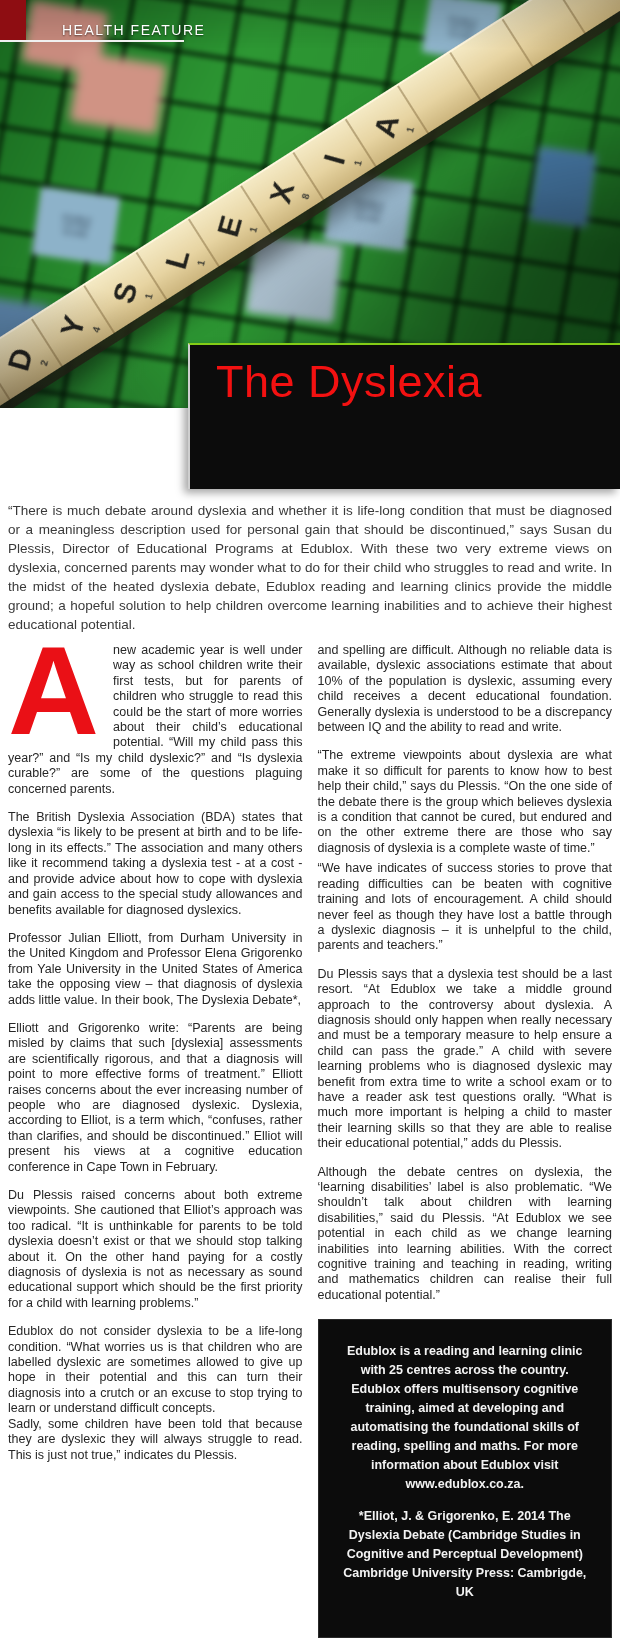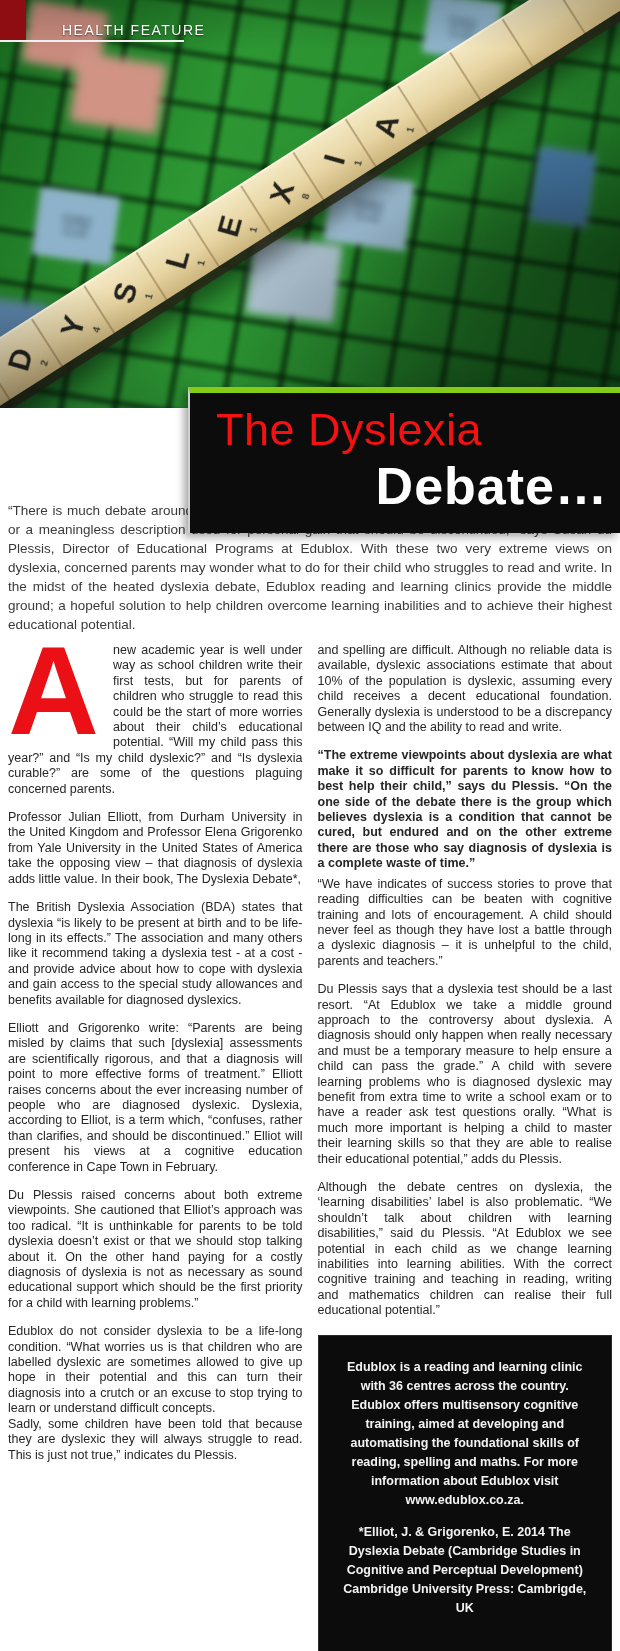--- a/index.html
+++ b/index.html
@@ -64,40 +64,39 @@
 
   
   .masthead-block { position:absolute; left:0; top:0; width:26px; height:40px; background:#8e0d12; }
   .masthead-label { position:absolute; left:62px; top:22px; color:#ffffff; font-size:14px;
                     letter-spacing:1.5px; text-shadow:0 1px 2px rgba(0,0,0,.6); }
   .masthead-rule  { position:absolute; left:0; top:40px; width:184px; height:2px; background:#f0f0f0; }
 
   
   .title-box {
     position:absolute; left:188px; top:343px; width:432px; height:146px;
-    background:#0c0c0c; border-left:2px solid #cfcfcf; border-top:6px solid #84cc16;
+    background:#0c0c0c; border-left:2px solid #cfcfcf; border-top:2px solid #84cc16;
     box-shadow:-4px 4px 8px rgba(0,0,0,.35);
-    margin-top:44px;
   }
   .title-line-1 { color:#f31111; font-size:45px; padding:11px 0 0 26px; letter-spacing:.5px; }
   .title-line-2 { color:#ffffff; font-size:52px; font-weight:bold; text-align:right;
                   padding:0 12px 0 0; margin-top:0px; letter-spacing:1px; }
 
   
   .intro {
     margin:12px 8px 0 8px; font-size:13.5px; line-height:19px;
     text-align:justify; color:#3a3a3a;
   }
 
   
   .cols { display:flex; gap:15px; margin:9px 8px 0 8px; }
   .col { flex:1; min-width:0; font-size:12.5px; line-height:15.4px; color:#262626;
          text-align:justify; }
   .col p { margin:0 0 13px 0; }
-  .col p.semi  { margin-bottom:5px;font-weight:bold; }
+  .col p.semi  { margin-bottom:5px; }
   .col p.prewrap { white-space:pre-line; }
   .drop-cap {
     float:left; font-size:126px; line-height:92px; height:94px;
     font-weight:bold; color:#ea1016; margin:2px 14px 2px 0;
   }
 
   
   .info-box {
     margin-top:16px; background:#0c0c0c; color:#f3f3f3;
     padding:22px 16px; text-align:center;
@@ -173,44 +172,43 @@
 
       <div class="vignette"></div>
 
       <div class="masthead-block"></div>
       <div class="masthead-label">HEALTH FEATURE</div>
       <div class="masthead-rule"></div>
     </div>
 
     <div class="title-box">
       <div class="title-line-1">The Dyslexia</div>
-      <div class="title-line-2">Debate…</div>
     </div>
   </div>
 
   <p class="intro">“There is much debate around dyslexia and whether it is life-long condition that must be diagnosed or a meaningless description used for personal gain that should be discontinued,” says Susan du Plessis, Director of Educational Programs at Edublox. With these two very extreme views on dyslexia, concerned parents may wonder what to do for their child who struggles to read and write. In the midst of the heated dyslexia debate, Edublox reading and learning clinics provide the middle ground; a hopeful solution to help children overcome learning inabilities and to achieve their highest educational potential.</p>
 
   <div class="cols">
     <div class="col">
       <p><span class="drop-cap">A</span><span>new academic year is well under way as school children write their first tests, but for parents of children who struggle to read this could be the start of more worries about their child’s educational potential. “Will my child pass this year?” and “Is my child dyslexic?” and “Is dyslexia curable?” are some of the questions plaguing concerned parents.</span></p>
+      <p>The British Dyslexia Association (BDA) states that dyslexia “is likely to be present at birth and to be life-long in its effects.” The association and many others like it recommend taking a dyslexia test - at a cost - and provide advice about how to cope with dyslexia and gain access to the special study allowances and benefits available for diagnosed dyslexics.</p>
       <p>Professor Julian Elliott, from Durham University in the United Kingdom and Professor Elena Grigorenko from Yale University in the United States of America take the opposing view – that diagnosis of dyslexia adds little value. In their book, The Dyslexia Debate*,</p>
-      <p>The British Dyslexia Association (BDA) states that dyslexia “is likely to be present at birth and to be life-long in its effects.” The association and many others like it recommend taking a dyslexia test - at a cost - and provide advice about how to cope with dyslexia and gain access to the special study allowances and benefits available for diagnosed dyslexics.</p>
       <p>Elliott and Grigorenko write: “Parents are being misled by claims that such [dyslexia] assessments are scientifically rigorous, and that a diagnosis will point to more effective forms of treatment.” Elliott raises concerns about the ever increasing number of people who are diagnosed dyslexic. Dyslexia, according to Elliot, is a term which, “confuses, rather than clarifies, and should be discontinued.” Elliot will present his views at a cognitive education conference in Cape Town in February.</p>
       <p>Du Plessis raised concerns about both extreme viewpoints. She cautioned that Elliot’s approach was too radical. “It is unthinkable for parents to be told dyslexia doesn’t exist or that we should stop talking about it. On the other hand paying for a costly diagnosis of dyslexia is not as necessary as sound educational support which should be the first priority for a child with learning problems.”</p>
       <p class="prewrap">Edublox do not consider dyslexia to be a life-long condition. “What worries us is that children who are labelled dyslexic are sometimes allowed to give up hope in their potential and this can turn their diagnosis into a crutch or an excuse to stop trying to learn or understand difficult concepts.
 Sadly, some children have been told that because they are dyslexic they will always struggle to read. This is just not true,” indicates du Plessis.</p>
     </div>
 
     <div class="col">
       <p>and spelling are difficult. Although no reliable data is available, dyslexic associations estimate that about 10% of the population is dyslexic, assuming every child receives a decent educational foundation. Generally dyslexia is understood to be a discrepancy between IQ and the ability to read and write.</p>
       <p class="semi">“The extreme viewpoints about dyslexia are what make it so difficult for parents to know how to best help their child,” says du Plessis. “On the one side of the debate there is the group which believes dyslexia is a condition that cannot be cured, but endured and on the other extreme there are those who say diagnosis of dyslexia is a complete waste of time.”</p>
       <p>“We have indicates of success stories to prove that reading difficulties can be beaten with cognitive training and lots of encouragement. A child should never feel as though they have lost a battle through a dyslexic diagnosis – it is unhelpful to the child, parents and teachers.”</p>
       <p>Du Plessis says that a dyslexia test should be a last resort. “At Edublox we take a middle ground approach to the controversy about dyslexia. A diagnosis should only happen when really necessary and must be a temporary measure to help ensure a child can pass the grade.” A child with severe learning problems who is diagnosed dyslexic may benefit from extra time to write a school exam or to have a reader ask test questions orally. “What is much more important is helping a child to master their learning skills so that they are able to realise their educational potential,” adds du Plessis.</p>
       <p>Although the debate centres on dyslexia, the ‘learning disabilities’ label is also problematic. “We shouldn’t talk about children with learning disabilities,” said du Plessis. “At Edublox we see potential in each child as we change learning inabilities into learning abilities. With the correct cognitive training and teaching in reading, writing and mathematics children can realise their full educational potential.”</p>
 
       <div class="info-box">
-        <p>Edublox is a reading and learning clinic with 36 centres across the country. Edublox offers multisensory cognitive training, aimed at developing and automatising the foundational skills of reading, spelling and maths. For more information about Edublox visit www.edublox.co.za.</p>
+        <p>Edublox is a reading and learning clinic with 25 centres across the country. Edublox offers multisensory cognitive training, aimed at developing and automatising the foundational skills of reading, spelling and maths. For more information about Edublox visit www.edublox.co.za.</p>
         <p>*Elliot, J. &amp; Grigorenko, E. 2014 The Dyslexia Debate (Cambridge Studies in Cognitive and Perceptual Development) Cambridge University Press: Cambrigde, UK</p>
       </div>
     </div>
   </div>
 
 </div>
 
 </body></html>

